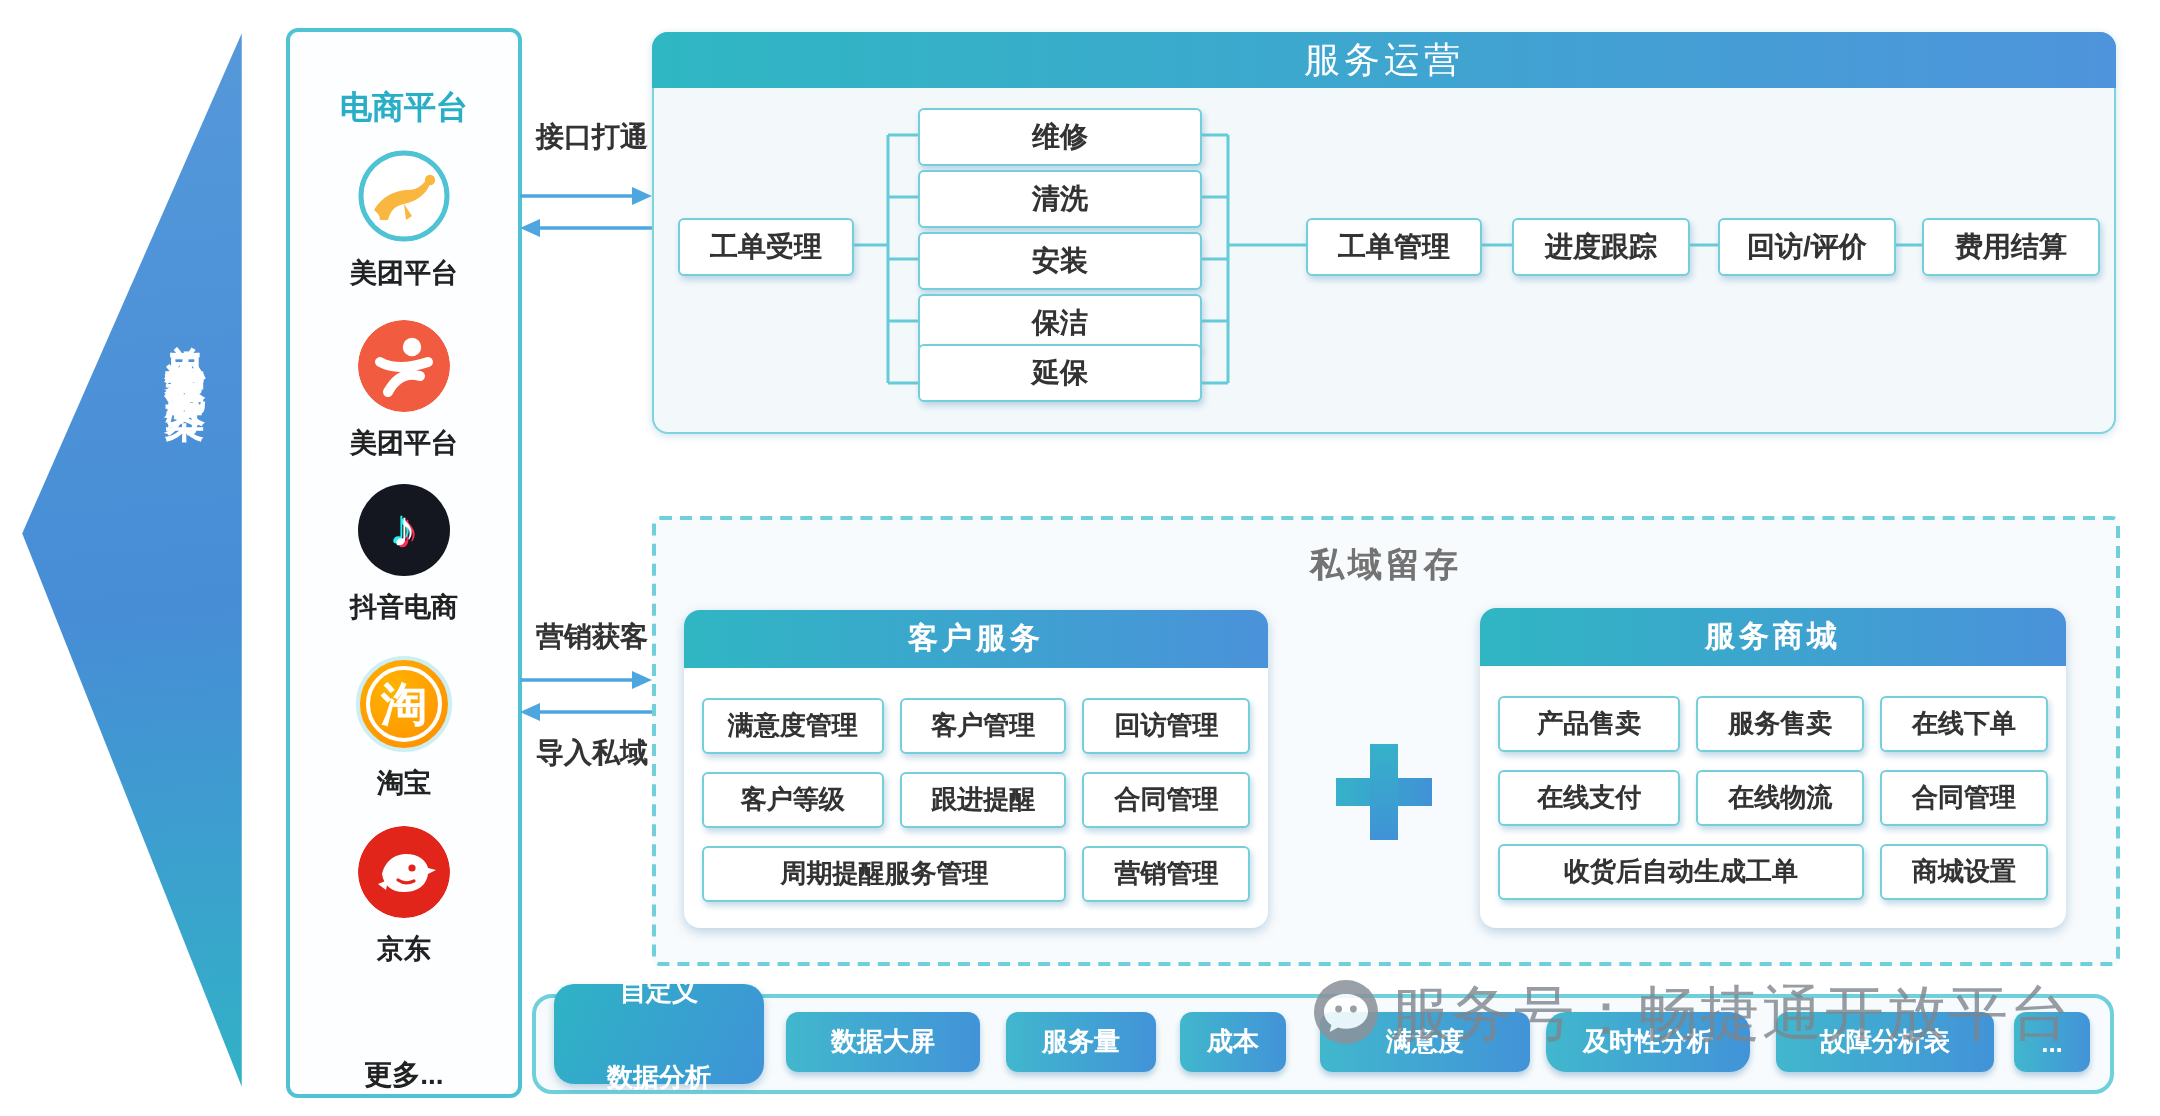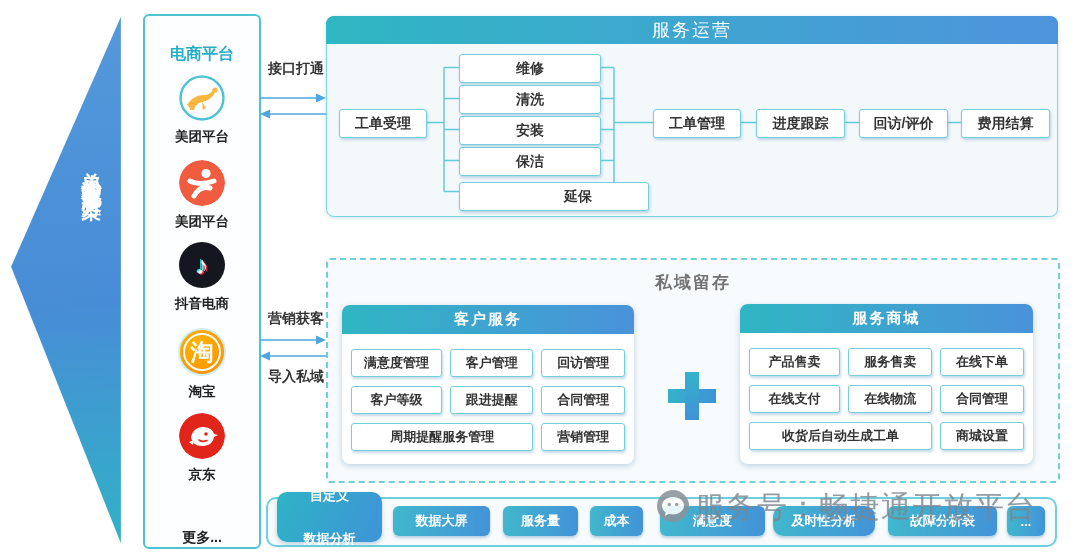--- a/index.html
+++ b/index.html
@@ -173,21 +173,21 @@
         <line x1="412" y1="105.5" x2="429" y2="105.5"></line>
         <line x1="516" y1="105.5" x2="532" y2="105.5"></line>
         <line x1="619" y1="105.5" x2="634" y2="105.5"></line>
       </g>
     </svg>
     <div class="node" style="left:12px;top:92px;width:86px;">工单受理</div>
     <div class="node" style="left:132px;top:37px;width:140px;">维修</div>
     <div class="node" style="left:132px;top:68px;width:140px;">清洗</div>
     <div class="node" style="left:132px;top:99px;width:140px;">安装</div>
     <div class="node" style="left:132px;top:130px;width:140px;">保洁</div>
-    <div class="node" style="left:132px;top:165px;width:140px;padding-left:48px;">延保</div>
+    <div class="node" style="left:132px;top:155px;width:140px;">延保</div>
     <div class="node" style="left:326px;top:92px;width:86px;">工单管理</div>
     <div class="node" style="left:429px;top:92px;width:87px;">进度跟踪</div>
     <div class="node" style="left:532px;top:92px;width:87px;">回访/评价</div>
     <div class="node" style="left:634px;top:92px;width:87px;">费用结算</div>
   </div>
 
   <div class="dpanel" style="left:326px;top:258px;width:730px;height:221px;">
     <div class="dpanel-title">私域留存</div>
 
     <div class="card" style="left:14px;top:45px;width:292px;height:159px;">

